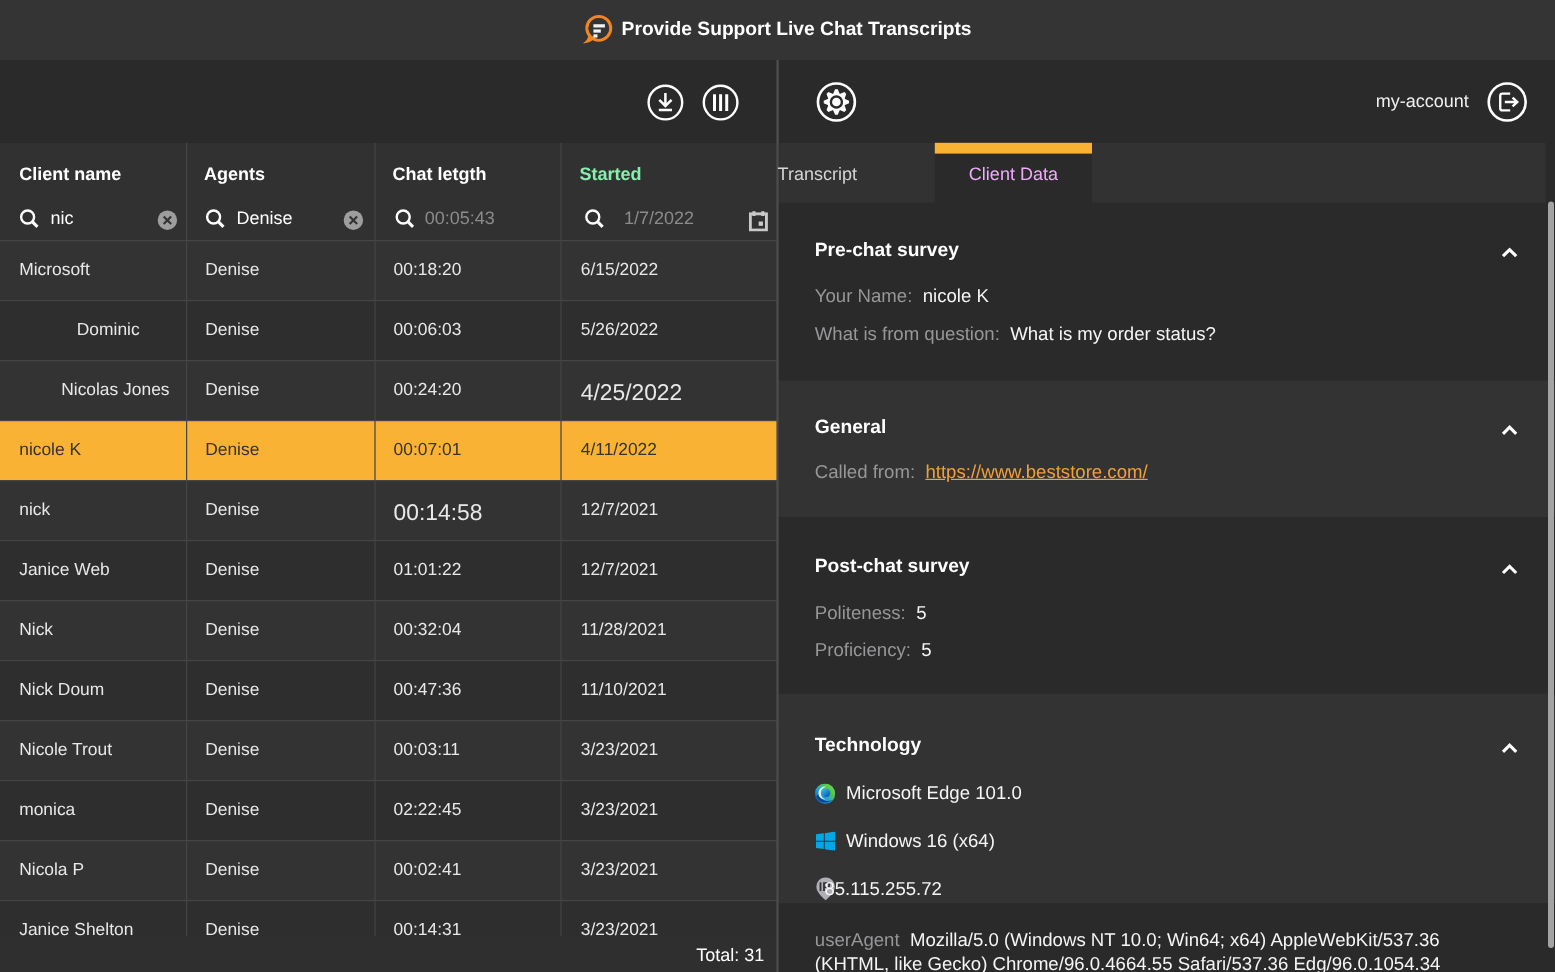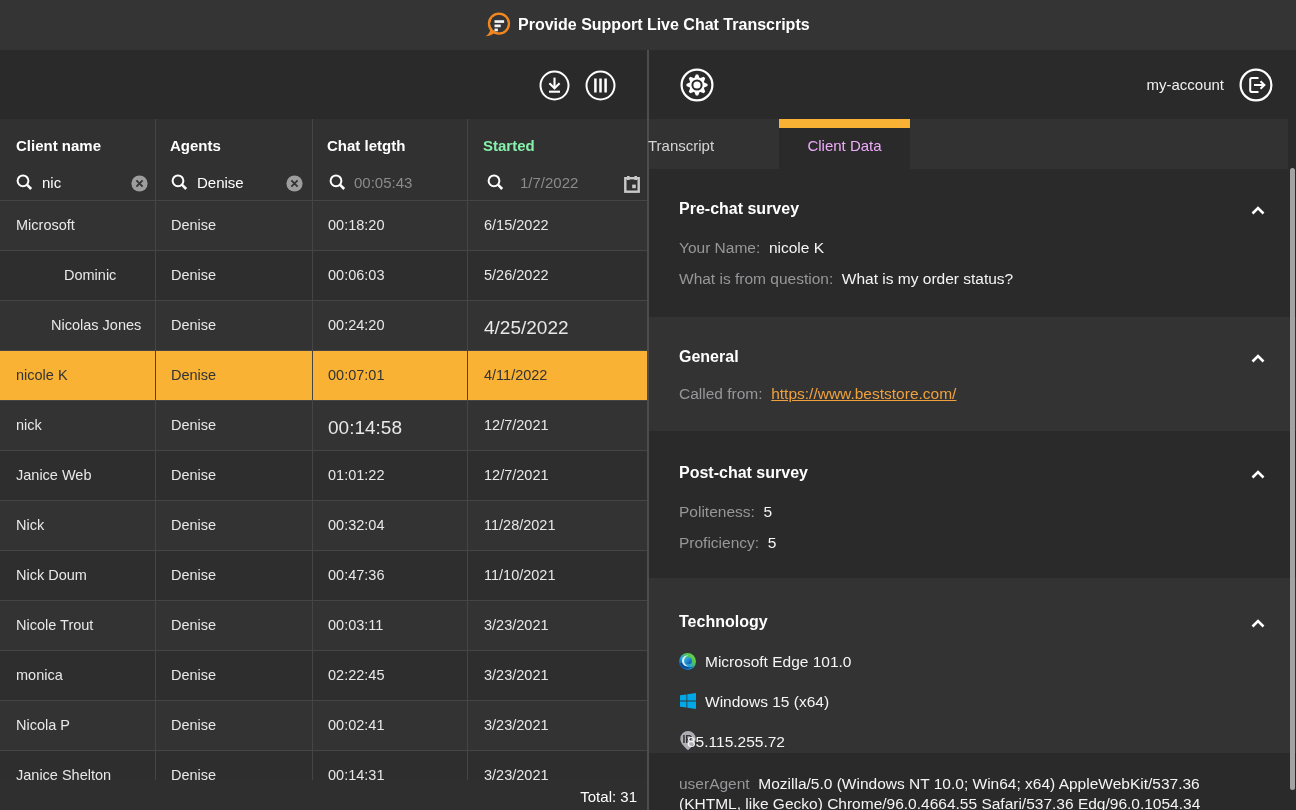--- a/index.html
+++ b/index.html
@@ -228,21 +228,21 @@
 </defs>
 <circle cx="8.5" cy="8.5" r="8.5" fill="url(#eg1)"></circle>
 <path d="M1.2,10.8 C3.2,15.6 9.4,17.6 14.8,13.6 C10,15.6 4.4,13.8 3.0,9.0 Z" fill="#0a4793"></path>
 <path d="M9.6,2.6 A5.4,5.4 0 1 0 9.2,13.2 A6.9,5.7 0 0 1 9.6,2.6 Z" fill="#e2f0f9"></path>
 <circle cx="9.4" cy="7.8" r="3.5" fill="url(#eg3)"></circle>
 </svg>
 <div class="abs val" style="left:705px;top:653px;font-size:15.5px;">Microsoft Edge 101.0</div>
 <svg class="abs" style="left:680px;top:693px;" width="16" height="16" viewBox="0 0 16 16">
 <path fill="#00a8e8" d="M0,2.3 L6.5,1.4 V7.6 H0 Z M7.3,1.3 L16,0 V7.6 H7.3 Z M0,8.4 H6.5 V14.6 L0,13.7 Z M7.3,8.4 H16 V16 L7.3,14.7 Z"></path>
 </svg>
-<div class="abs val" style="left:705px;top:693px;font-size:15.5px;">Windows 15 (x64)</div>
+<div class="abs val" style="left:705px;top:693px;font-size:15.5px;">Windows 16 (x64)</div>
 <svg class="abs" style="left:680px;top:731px;" width="16" height="20" viewBox="0 0 16 20">
 <path fill="#aeaeb4" d="M8,0 A7.7,7.7 0 0 1 15.7,7.7 C15.7,11.6 12.6,15 8,19.2 C3.4,15 0.3,11.6 0.3,7.7 A7.7,7.7 0 0 1 8,0 Z"></path>
 <text x="2.4" y="11.6" font-family="Liberation Sans, sans-serif" font-size="10.5" font-weight="bold" fill="#333">IP</text>
 </svg>
 <div class="abs val" style="left:687px;top:733px;font-size:15.5px;">85.115.255.72</div>
 <div class="abs" style="left:679px;top:774px;width:540px;font-size:15.5px;line-height:20px;"><span class="lbl">userAgent</span>&nbsp; <span class="val">Mozilla/5.0 (Windows NT 10.0; Win64; x64) AppleWebKit/537.36<br>(KHTML, like Gecko) Chrome/96.0.4664.55 Safari/537.36 Edg/96.0.1054.34</span></div>
 </div>
 
 <div class="abs" style="left:1290px;top:168px;width:5px;height:622px;background:#a3a3a3;border-radius:3px;"></div>
 

